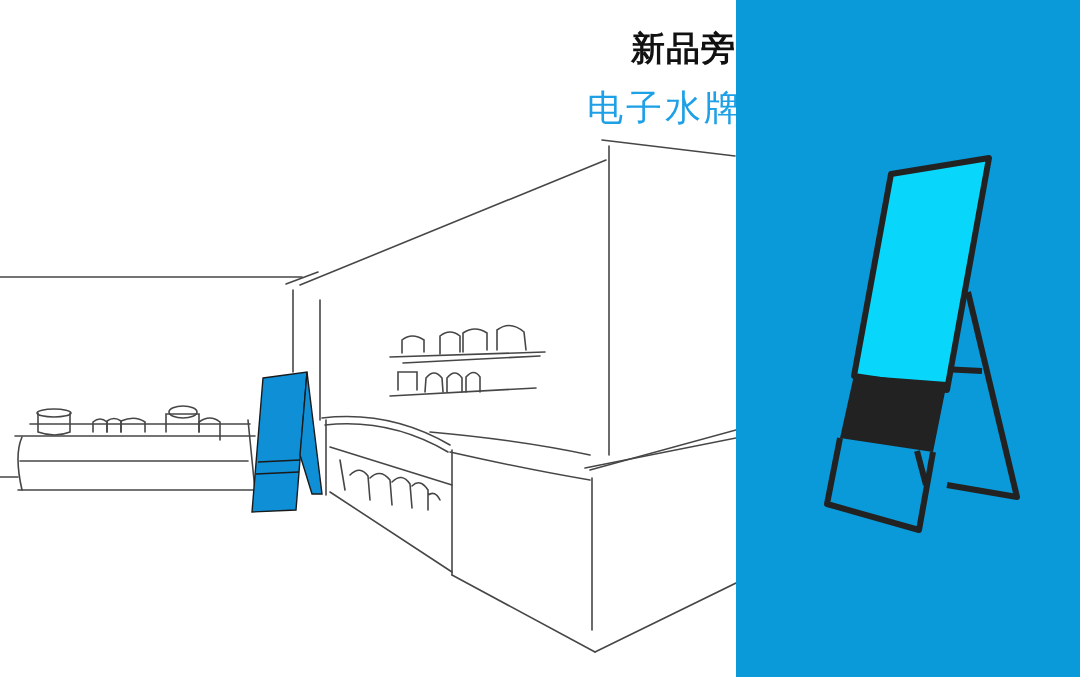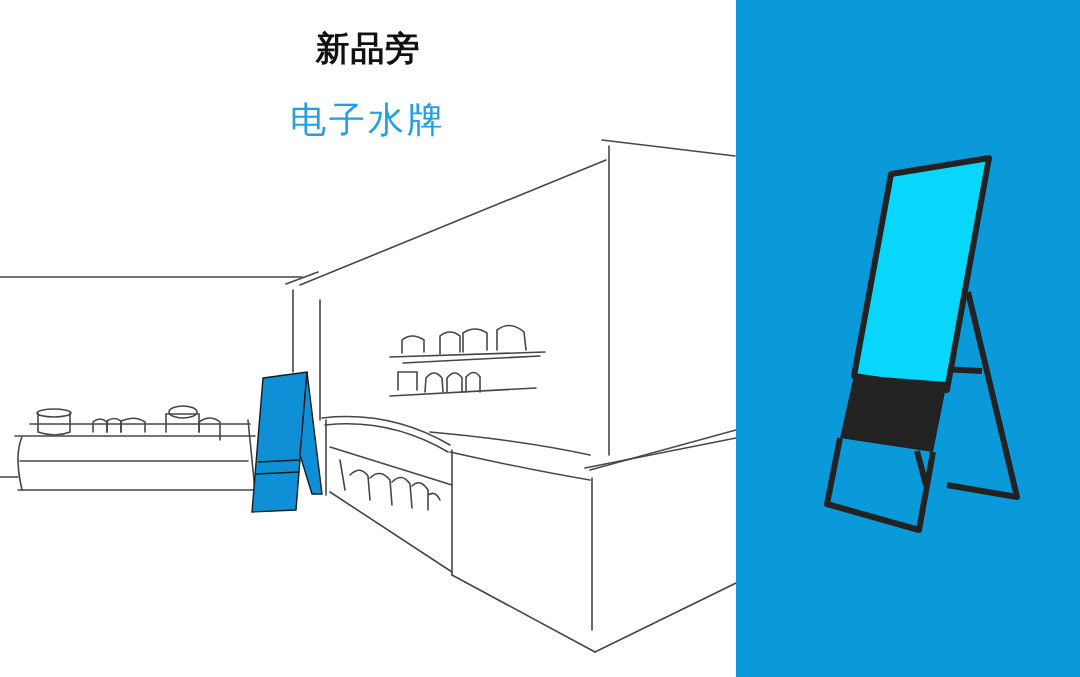--- a/index.html
+++ b/index.html
@@ -1,21 +1,21 @@
 <!DOCTYPE html>
 <html><head>
 <meta charset="utf-8">
 <style>
   html,body{margin:0;padding:0;background:#fff;}
   body{width:1080px;height:677px;position:relative;overflow:hidden;font-family:"DejaVu Sans",sans-serif;}
   .left{position:absolute;left:0;top:0;width:736px;height:677px;background:#fff;}
   .right{position:absolute;left:736px;top:0;width:344px;height:677px;}
-  .title{position:absolute;left:0;width:736px;text-align:center;}
+  .title{position:absolute;left:0;width:736px;text-align:right;}
   .t1{top:26px;font-size:34px;font-weight:bold;color:#111;letter-spacing:1px;}
-  .t2{top:96px;font-size:36px;color:#1ea0e6;letter-spacing:3px;}
+  .t2{top:84px;font-size:36px;color:#1ea0e6;letter-spacing:3px;padding-left:7px;}
   svg{position:absolute;left:0;top:0;}
 </style>
 </head>
 <body>
 
 <div class="left">
   <svg width="736" height="677" viewBox="0 0 736 677">
     <g fill="none" stroke="#333" stroke-width="1.6" stroke-linecap="round" opacity="0.9">
 
       <line x1="0" y1="277" x2="302" y2="277"></line>

